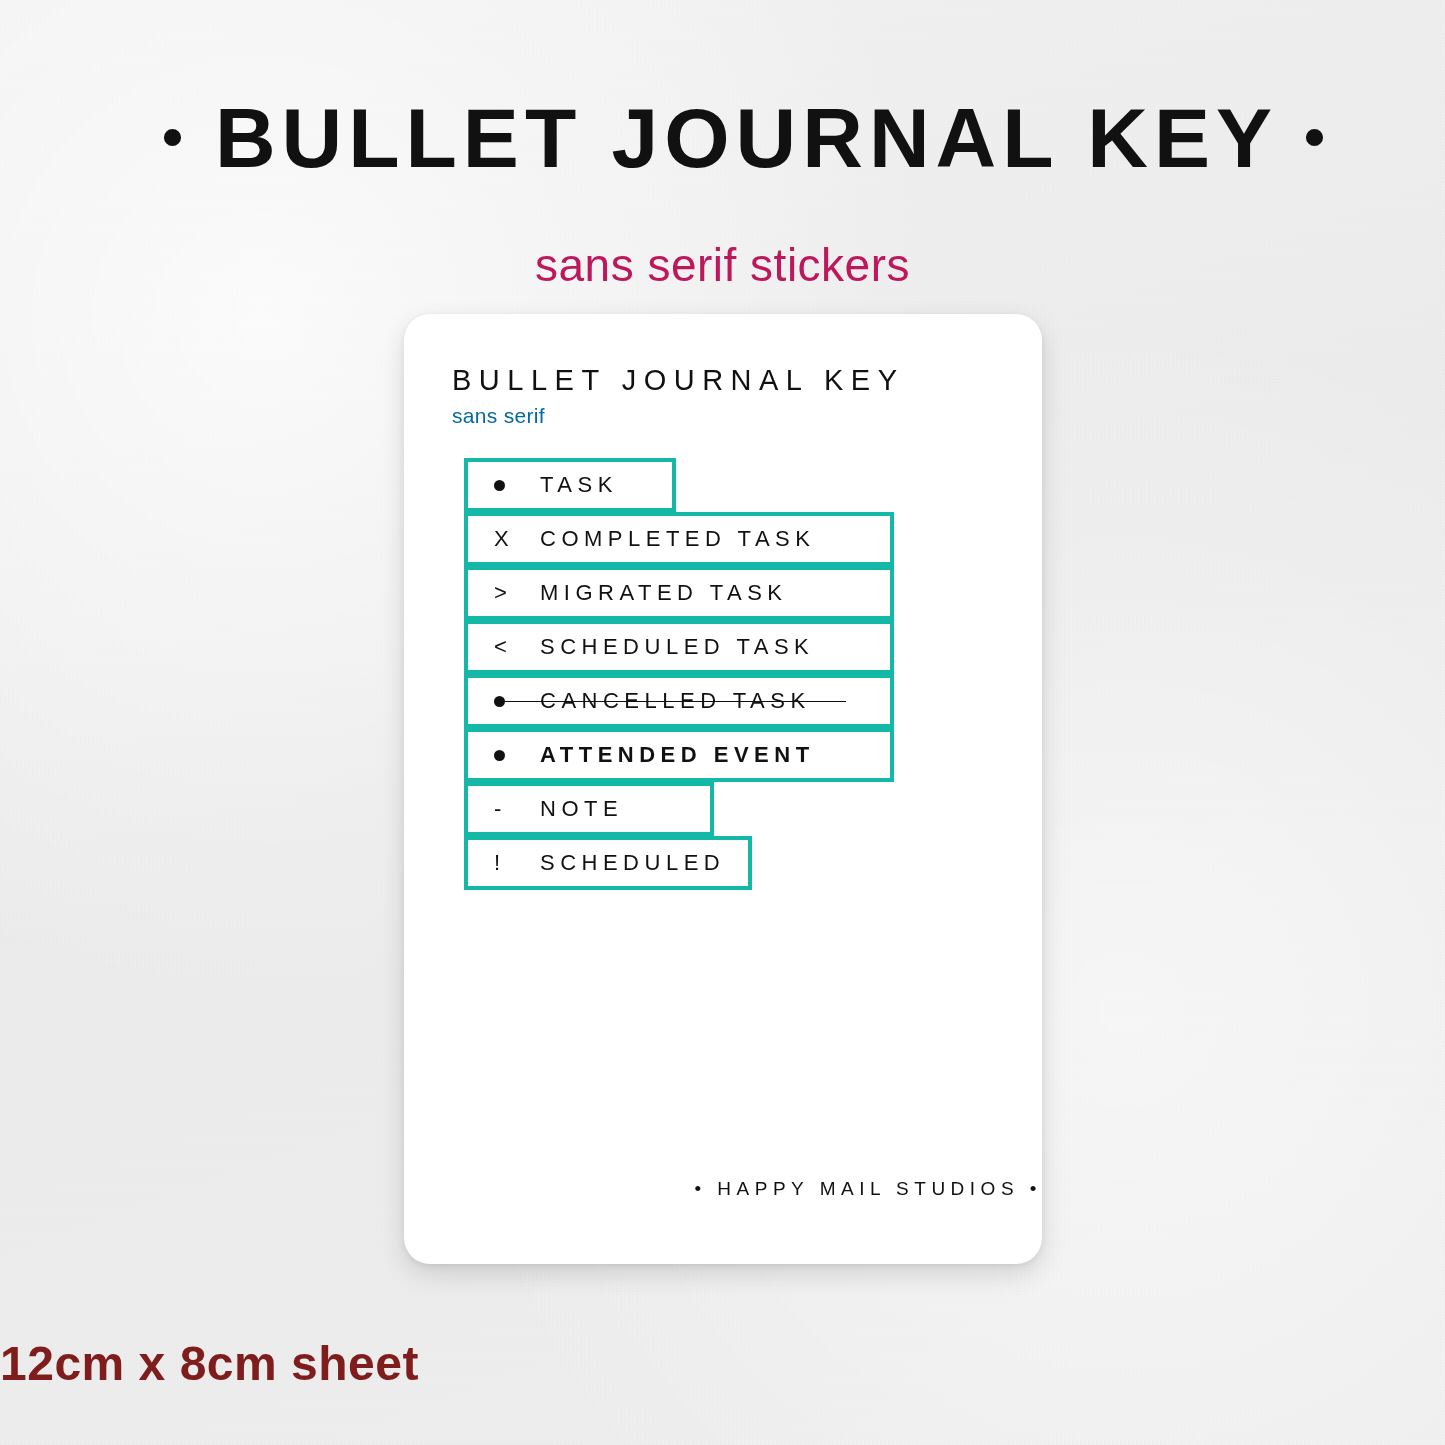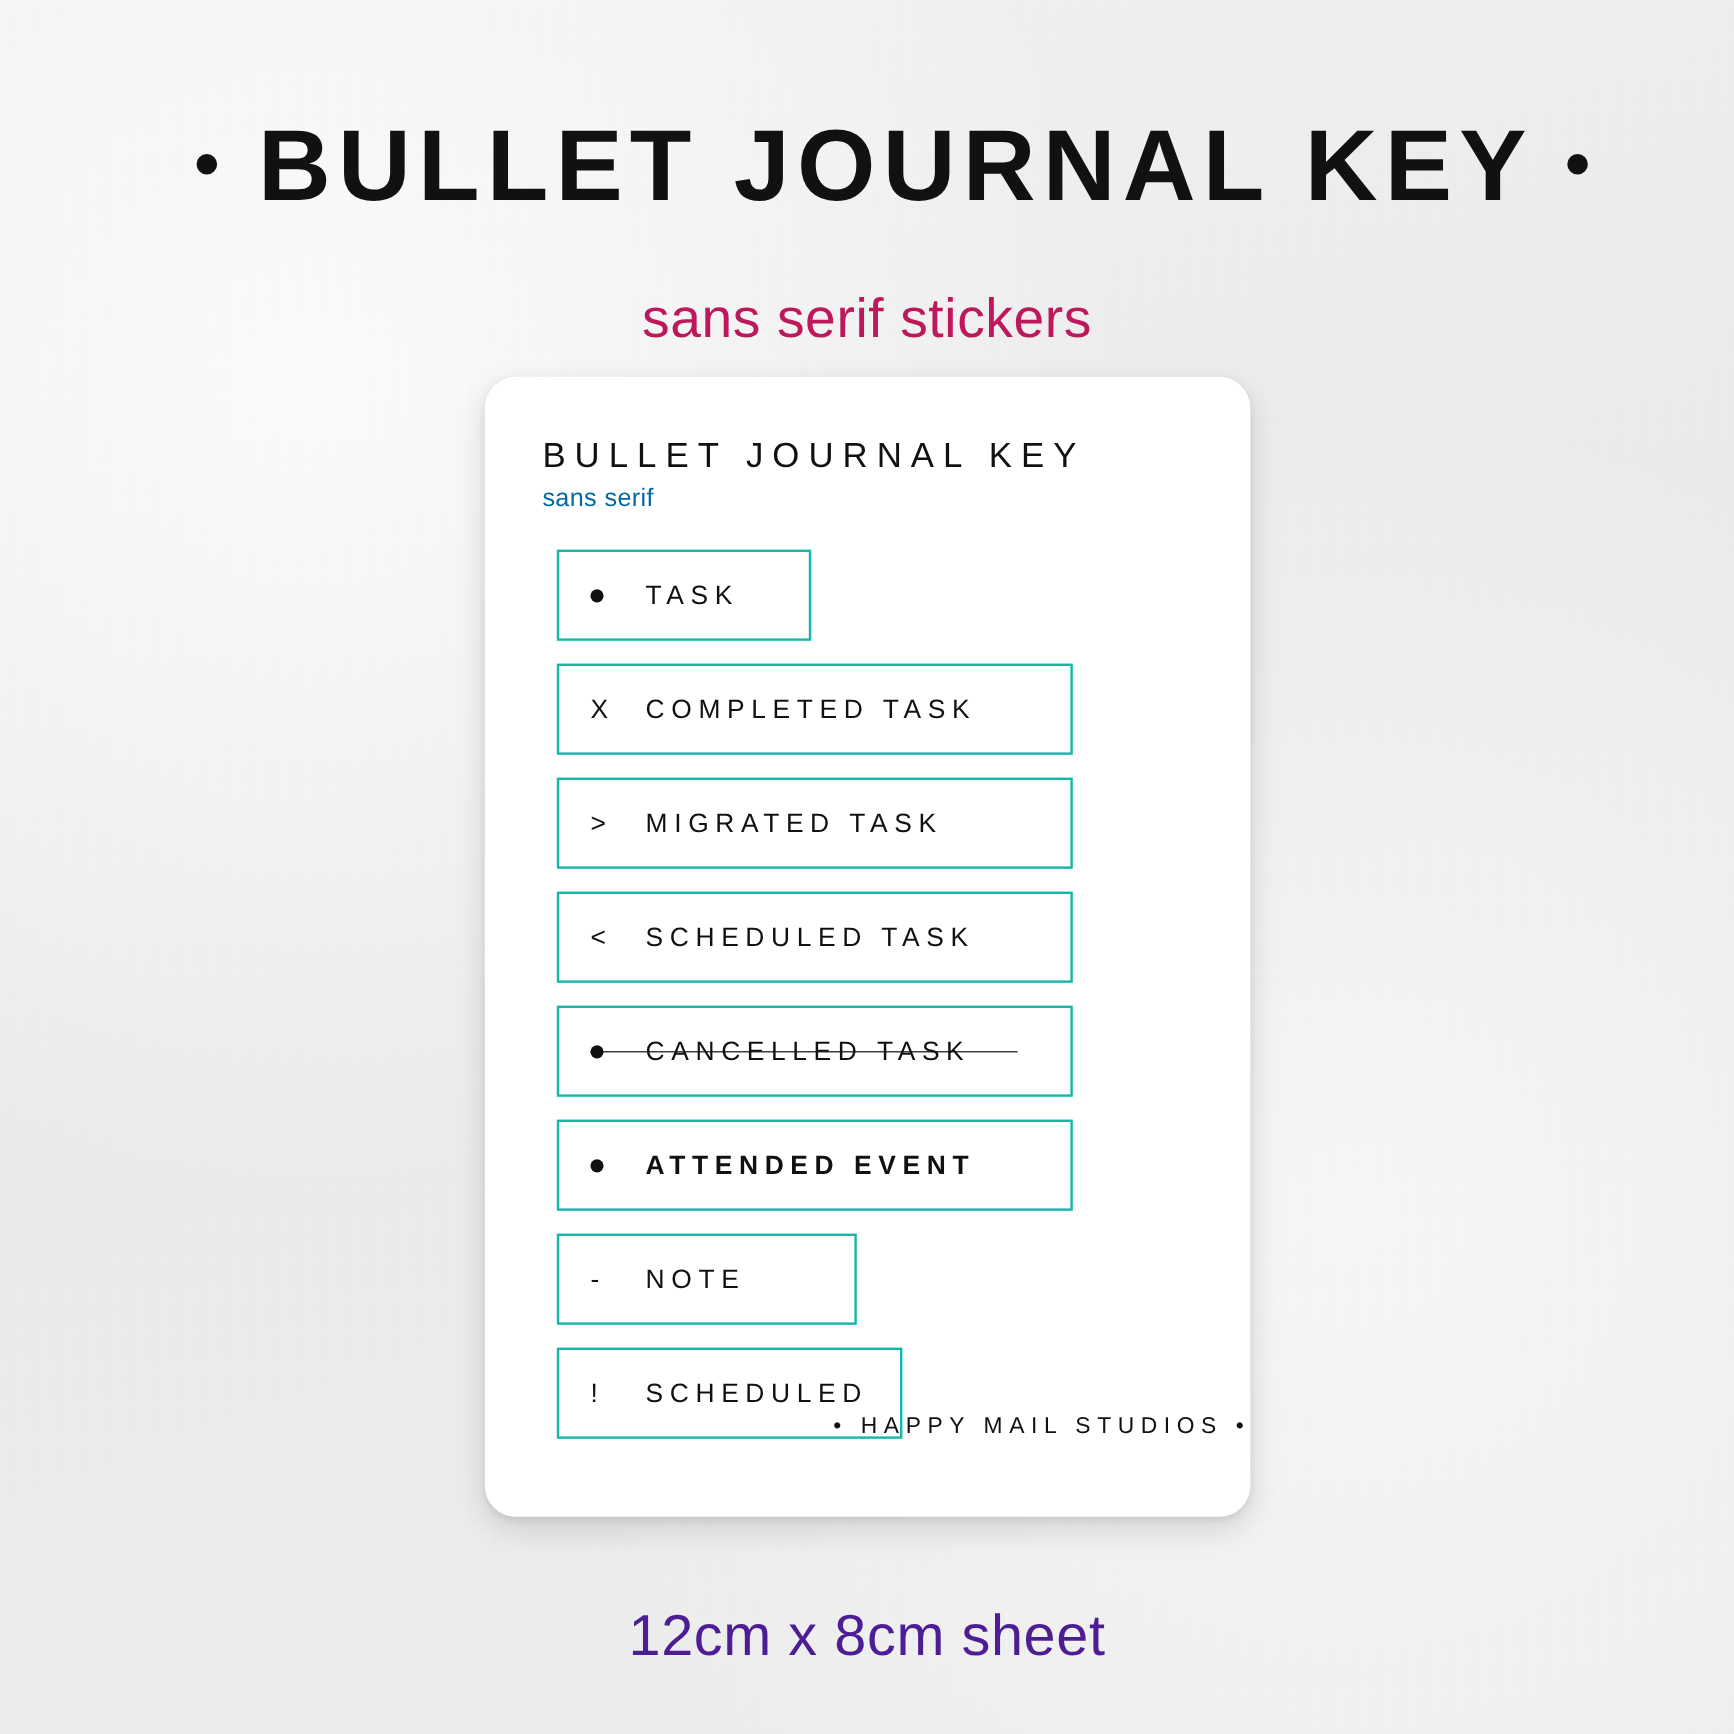--- a/index.html
+++ b/index.html
@@ -113,24 +113,23 @@
 
   .stickers {
     position: absolute;
     left: 60px;
     top: 144px;
     width: 520px;
   }
 
   .sticker {
     position: relative;
-    border: 2px solid #14b8a6;
+    border: 4px solid #14b8a6;
     background: #ffffff;
-    height: 76px;
-    margin-bottom: 19px;
+    height: 54px;
     display: flex;
     align-items: center;
     box-sizing: border-box;
     padding-left: 26px;
   }
 
   .sticker .sym {
     width: 46px;
     flex: 0 0 46px;
     font-size: 22px;
@@ -196,25 +195,24 @@
     color: #111111;
     white-space: nowrap;
   }
 
   
   .footer-note {
     position: absolute;
     top: 1340px;
     left: 0;
     width: 100%;
-    text-align: center;
     font-size: 48px;
-    font-weight: 400;
+    font-weight: 700;
     letter-spacing: 0.5px;
-    color: #4c1d95;
+    color: #7f1d1d;
     line-height: 1;
   }
 </style>
 </head>
 <body>
 
 <div class="stage">
   <div class="paper-texture"></div>
   <div class="grain"></div>
 

